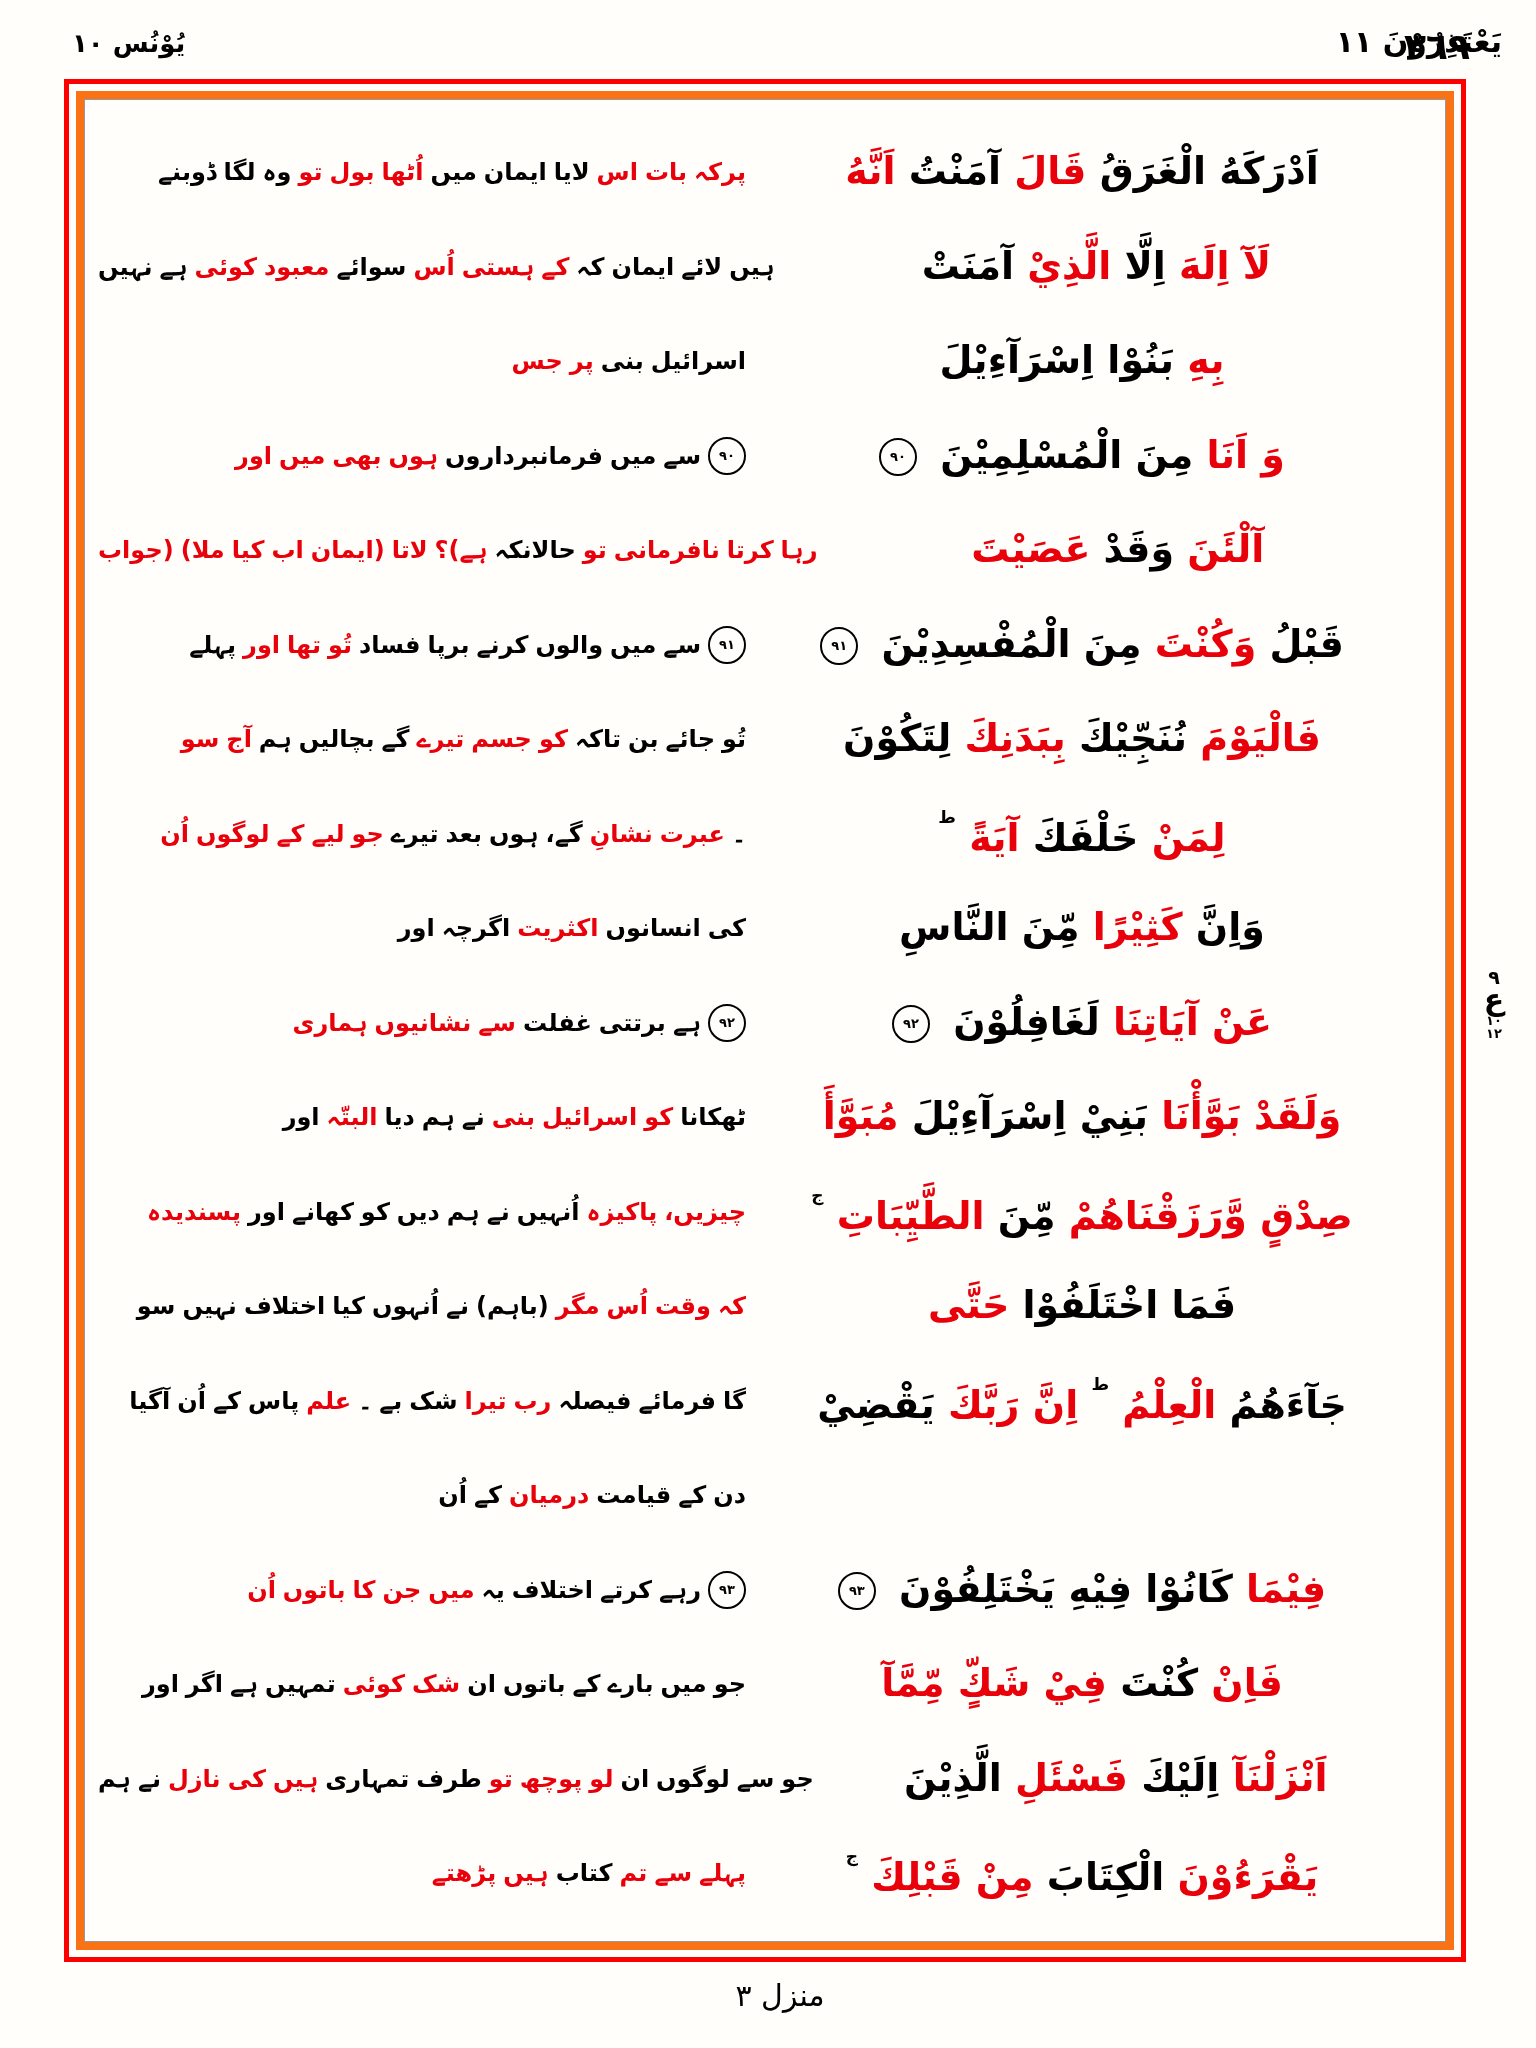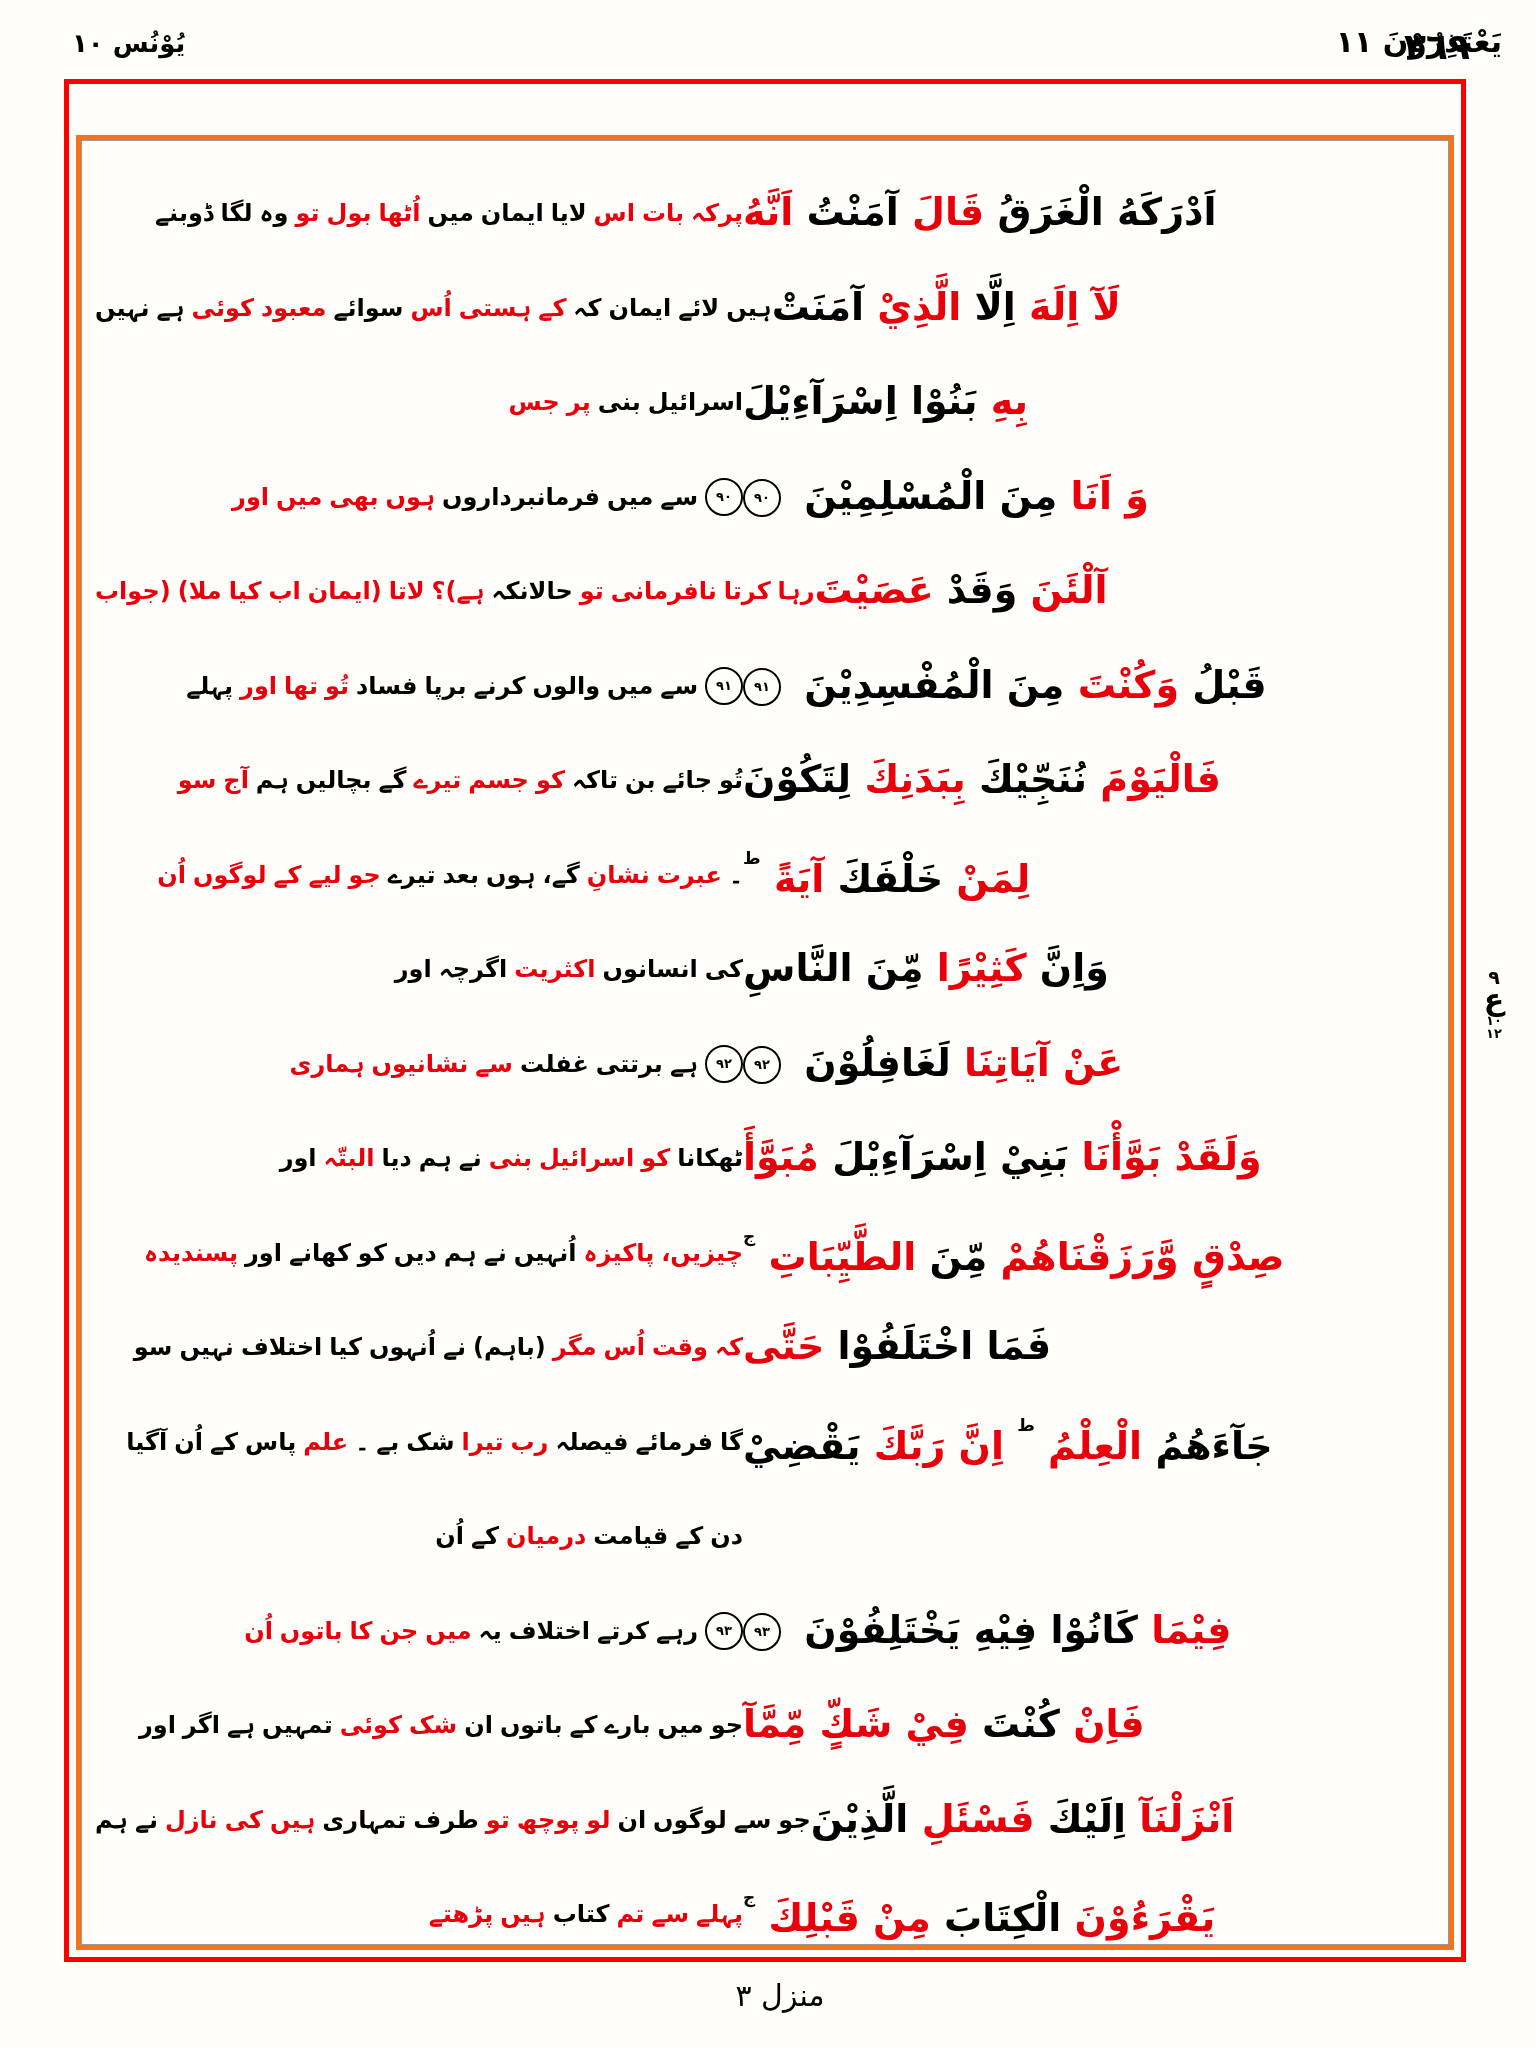--- a/index.html
+++ b/index.html
@@ -14,36 +14,35 @@
   .hdr-left{position:absolute;left:72px;top:14px;font-size:26px;font-weight:bold;direction:rtl;}
   .hdr-center{position:absolute;left:0;right:66px;top:12px;text-align:right;font-size:36px;font-weight:bold;direction:rtl;letter-spacing:2px;}
   .hdr-right{position:absolute;right:34px;top:10px;font-size:30px;font-weight:bold;direction:rtl;}
   
   .frame{
     position:absolute;left:64px;top:79px;width:1402px;height:1883px;
     border:5px solid #ff0000;box-sizing:border-box;background:#fffefb;
   }
   .frame-inner{
     position:absolute;left:7px;top:7px;right:7px;bottom:7px;
-    border:5px solid #f97316;box-shadow:0 0 0 1px #999 inset;
+    border:8px solid #f97316;box-shadow:0 0 0 1px #999 inset;
     box-sizing:border-box;
-    margin-top:44px;
   }
   
   .rows{position:absolute;left:14px;top:26px;right:14px;bottom:10px;
         display:flex;flex-direction:column;}
   .row{display:flex;flex-direction:row;align-items:center;height:94.5px;flex:0 0 auto;}
   .urdu-cell{
     flex:0 0 648px;display:flex;justify-content:flex-end;align-items:center;
     column-gap:7px;direction:ltr;white-space:nowrap;
     font-size:24px;font-weight:bold;line-height:1.1;
   }
   .urdu-cell .uw{display:inline-block;direction:rtl;unicode-bidi:isolate;}
   .arabic-cell{
-    flex:1 1 auto;direction:rtl;text-align:left;padding-right:14px;
+    flex:1 1 auto;direction:rtl;text-align:center;padding-right:14px;
     font-size:38px;font-weight:bold;line-height:1.05;white-space:nowrap;
   }
   .arabic-cell .aseg{unicode-bidi:isolate;}
   .vnum{
     display:inline-flex;justify-content:center;align-items:center;
     width:38px;height:38px;border:2.5px solid #000;border-radius:50%;
     font-size:13px;font-weight:bold;vertical-align:middle;direction:rtl;
     box-sizing:border-box;background:transparent;flex:0 0 auto;
   }
   .arabic-cell .vnum{margin-right:10px;}

